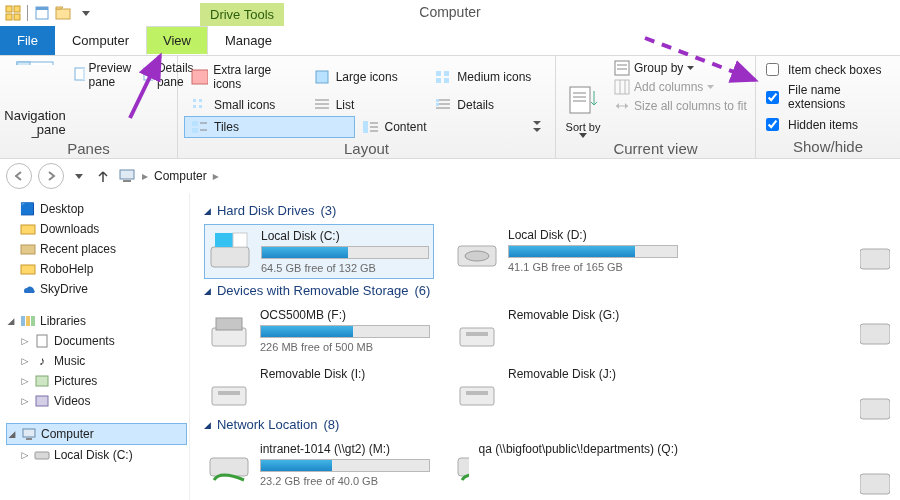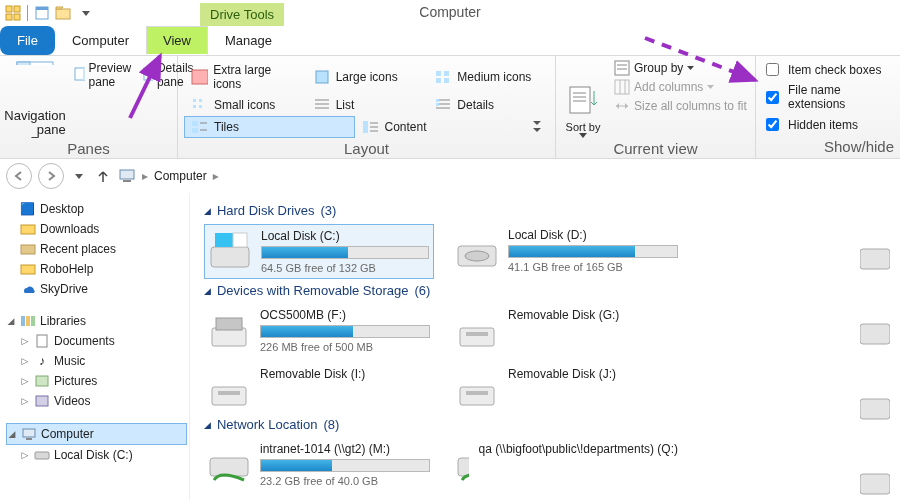--- a/index.html
+++ b/index.html
@@ -6,21 +6,21 @@
   body { margin:0; font-family: "Segoe UI", Tahoma, sans-serif; font-size: 12px; color:#222; background:#fff; width:900px; height:500px; overflow:hidden; }
   .titlebar { height:26px; display:flex; align-items:center; position:relative; }
   .qat { display:flex; align-items:center; gap:2px; padding:0 3px; }
   .qat-item { width:20px; height:20px; display:flex; align-items:center; justify-content:center; }
   .qat-sep { width:1px; height:16px; background:#999; margin:0 2px; }
   .ctx-tab { position:absolute; left:200px; top:0; height:26px; display:flex; align-items:flex-end; }
   .ctx-tab div { background:#cde68a; color:#2c5e0d; padding:4px 10px; font-size:13px;}
   .title-txt { position:absolute; left:50%; transform:translateX(-50%); top:4px; font-size:14px; color:#555; }
   .tabrow { display:flex; border-bottom:1px solid #dadada; }
   .tab { padding:6px 16px; font-size:13px; border:1px solid transparent; cursor:default; }
-  .tab.file { background:#1979ca; color:#fff;border-radius:8px; }
+  .tab.file { background:#1979ca; color:#fff; }
   .tab.active { background:#bef264; border-color:#dadada #dadada #fff #dadada; }
   .ribbon { background:linear-gradient(#fdfdfd,#f1f1f1); border-bottom:1px solid #dadada; display:flex; height:103px; }
   .group { border-right:1px solid #dadada; padding:4px 6px 0 6px; display:flex; flex-direction:column; }
   .group-body { flex:1; display:flex; align-items:flex-start; gap:8px; }
   .group-label { text-align:center; font-size:15px; color:#5a5a5a; padding:2px 0 3px; }
   .navpane-btn { display:flex; flex-direction:column; align-items:center; justify-content:flex-end; width:58px; height:78px; }
   .navpane-btn .icon-lg { width:40px; height:40px; margin-bottom:4px; }
   .navpane-btn span { font-size:13px; text-align:right; line-height:1.1;margin-top:40px; }
   .pane-stack { display:flex; flex-direction:row; gap:2px; }
   .pane-stack div { display:flex; align-items:center; gap:4px; font-size:12px; padding:1px 2px; }
@@ -277,21 +277,21 @@
               <polygon points="2,8 5,5 5,11" fill="#bbb"></polygon>
               <polygon points="14,8 11,5 11,11" fill="#bbb"></polygon>
             </svg>
             <span>Size all columns to fit</span>
           </div>
       </div>
     </div>
     <div class="group-label">Current view</div>
   </div>
 
-  <div class="group" style="flex:1; border-right:0;">
+  <div class="group" style="flex:1; border-right:0;align-items:center;">
     <div class="group-body">
       <div class="sh-col">
         <label>
             <input type="checkbox" style="">
             <span>Item check boxes</span>
           </label>
         <label>
             <input type="checkbox" checked="" style="">
             <span>File name extensions</span>
           </label>

